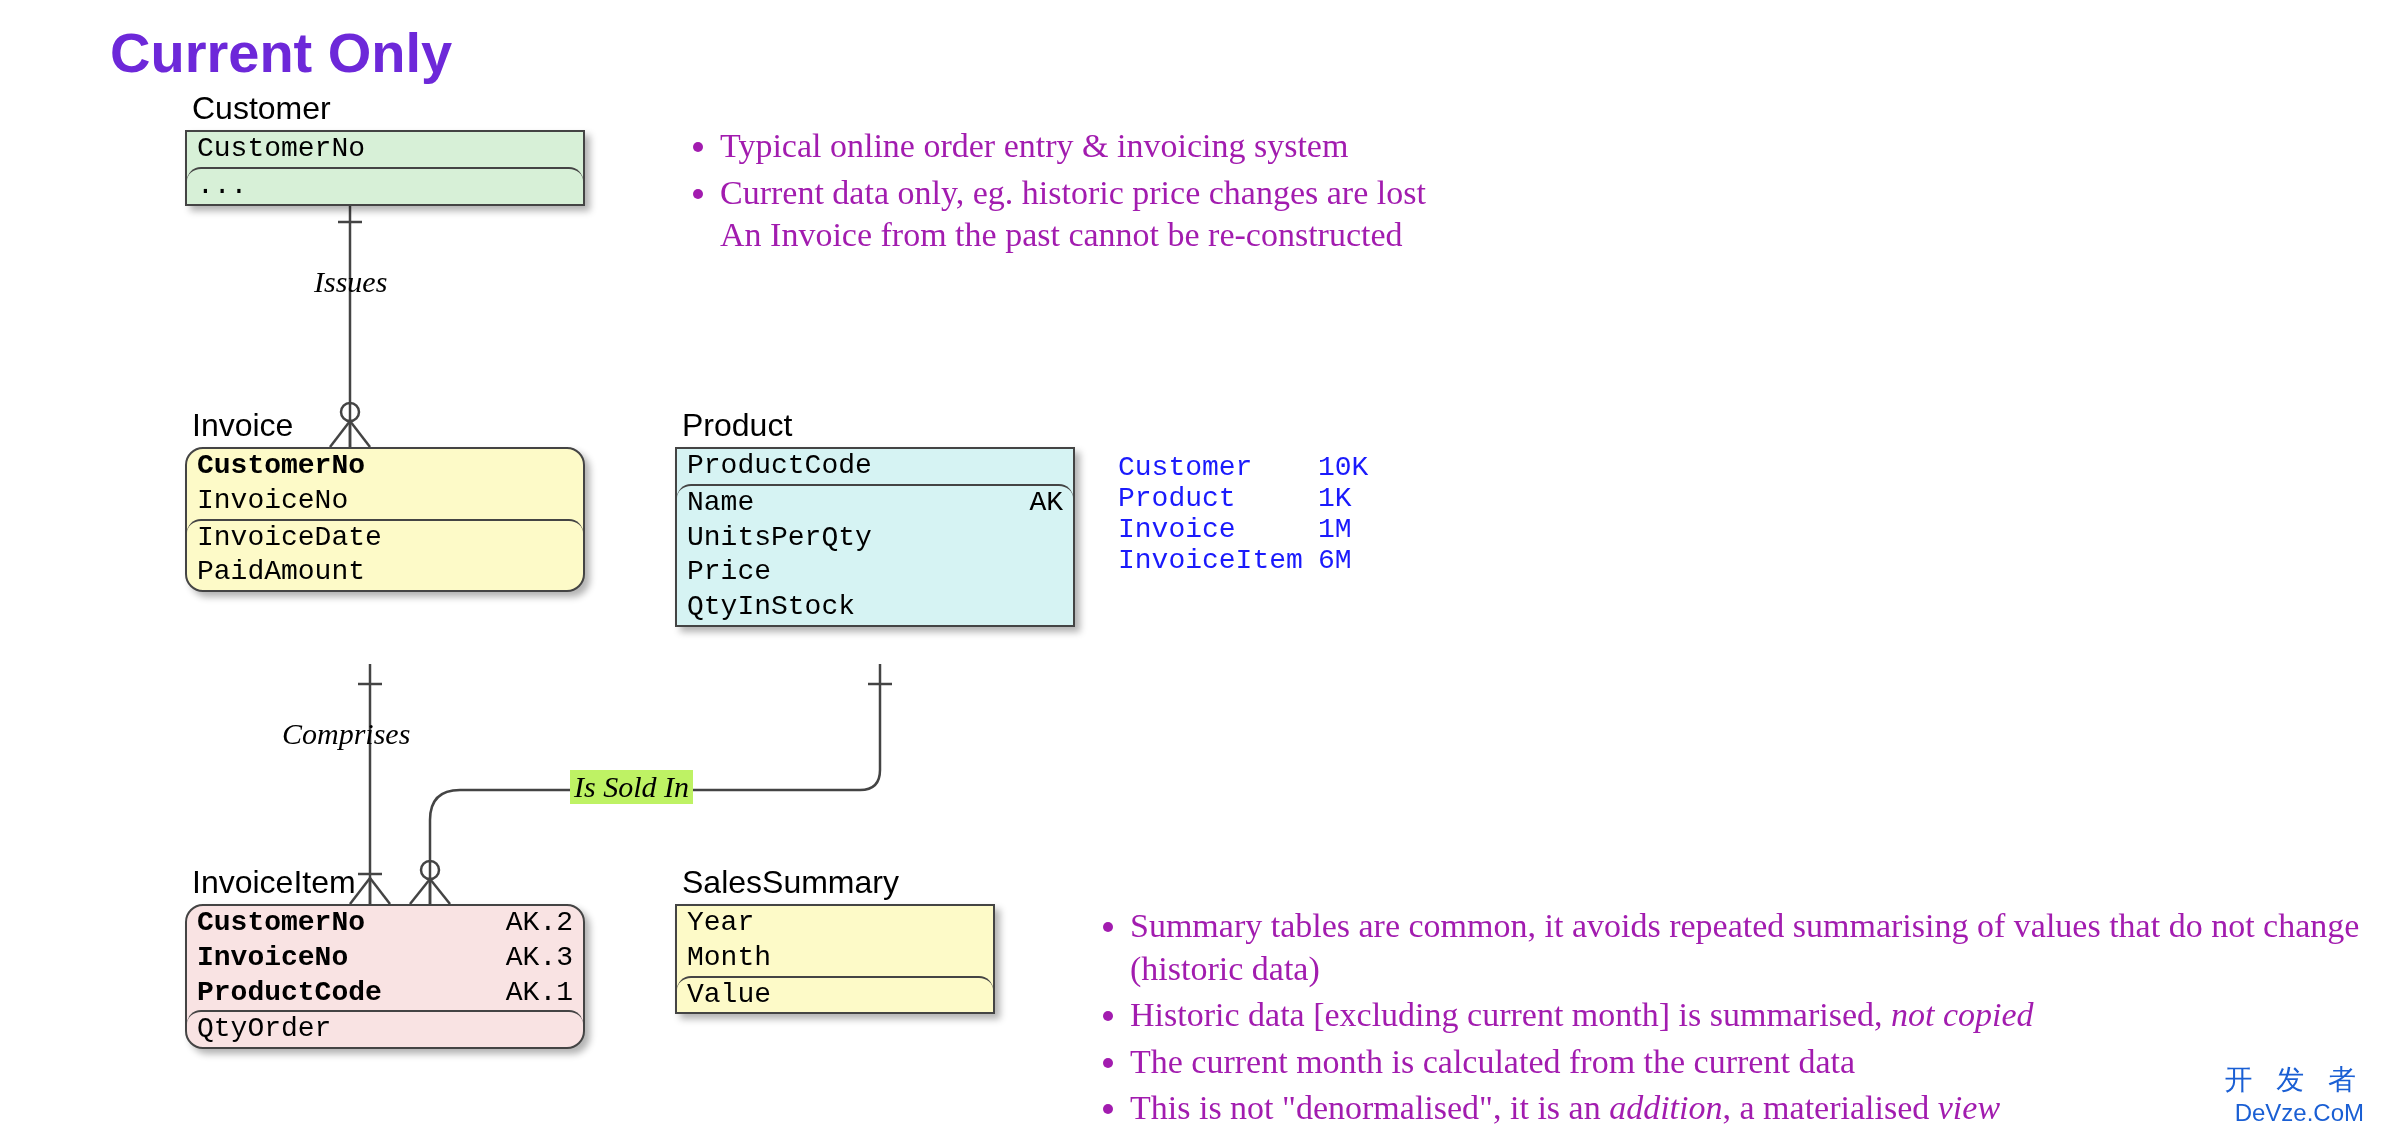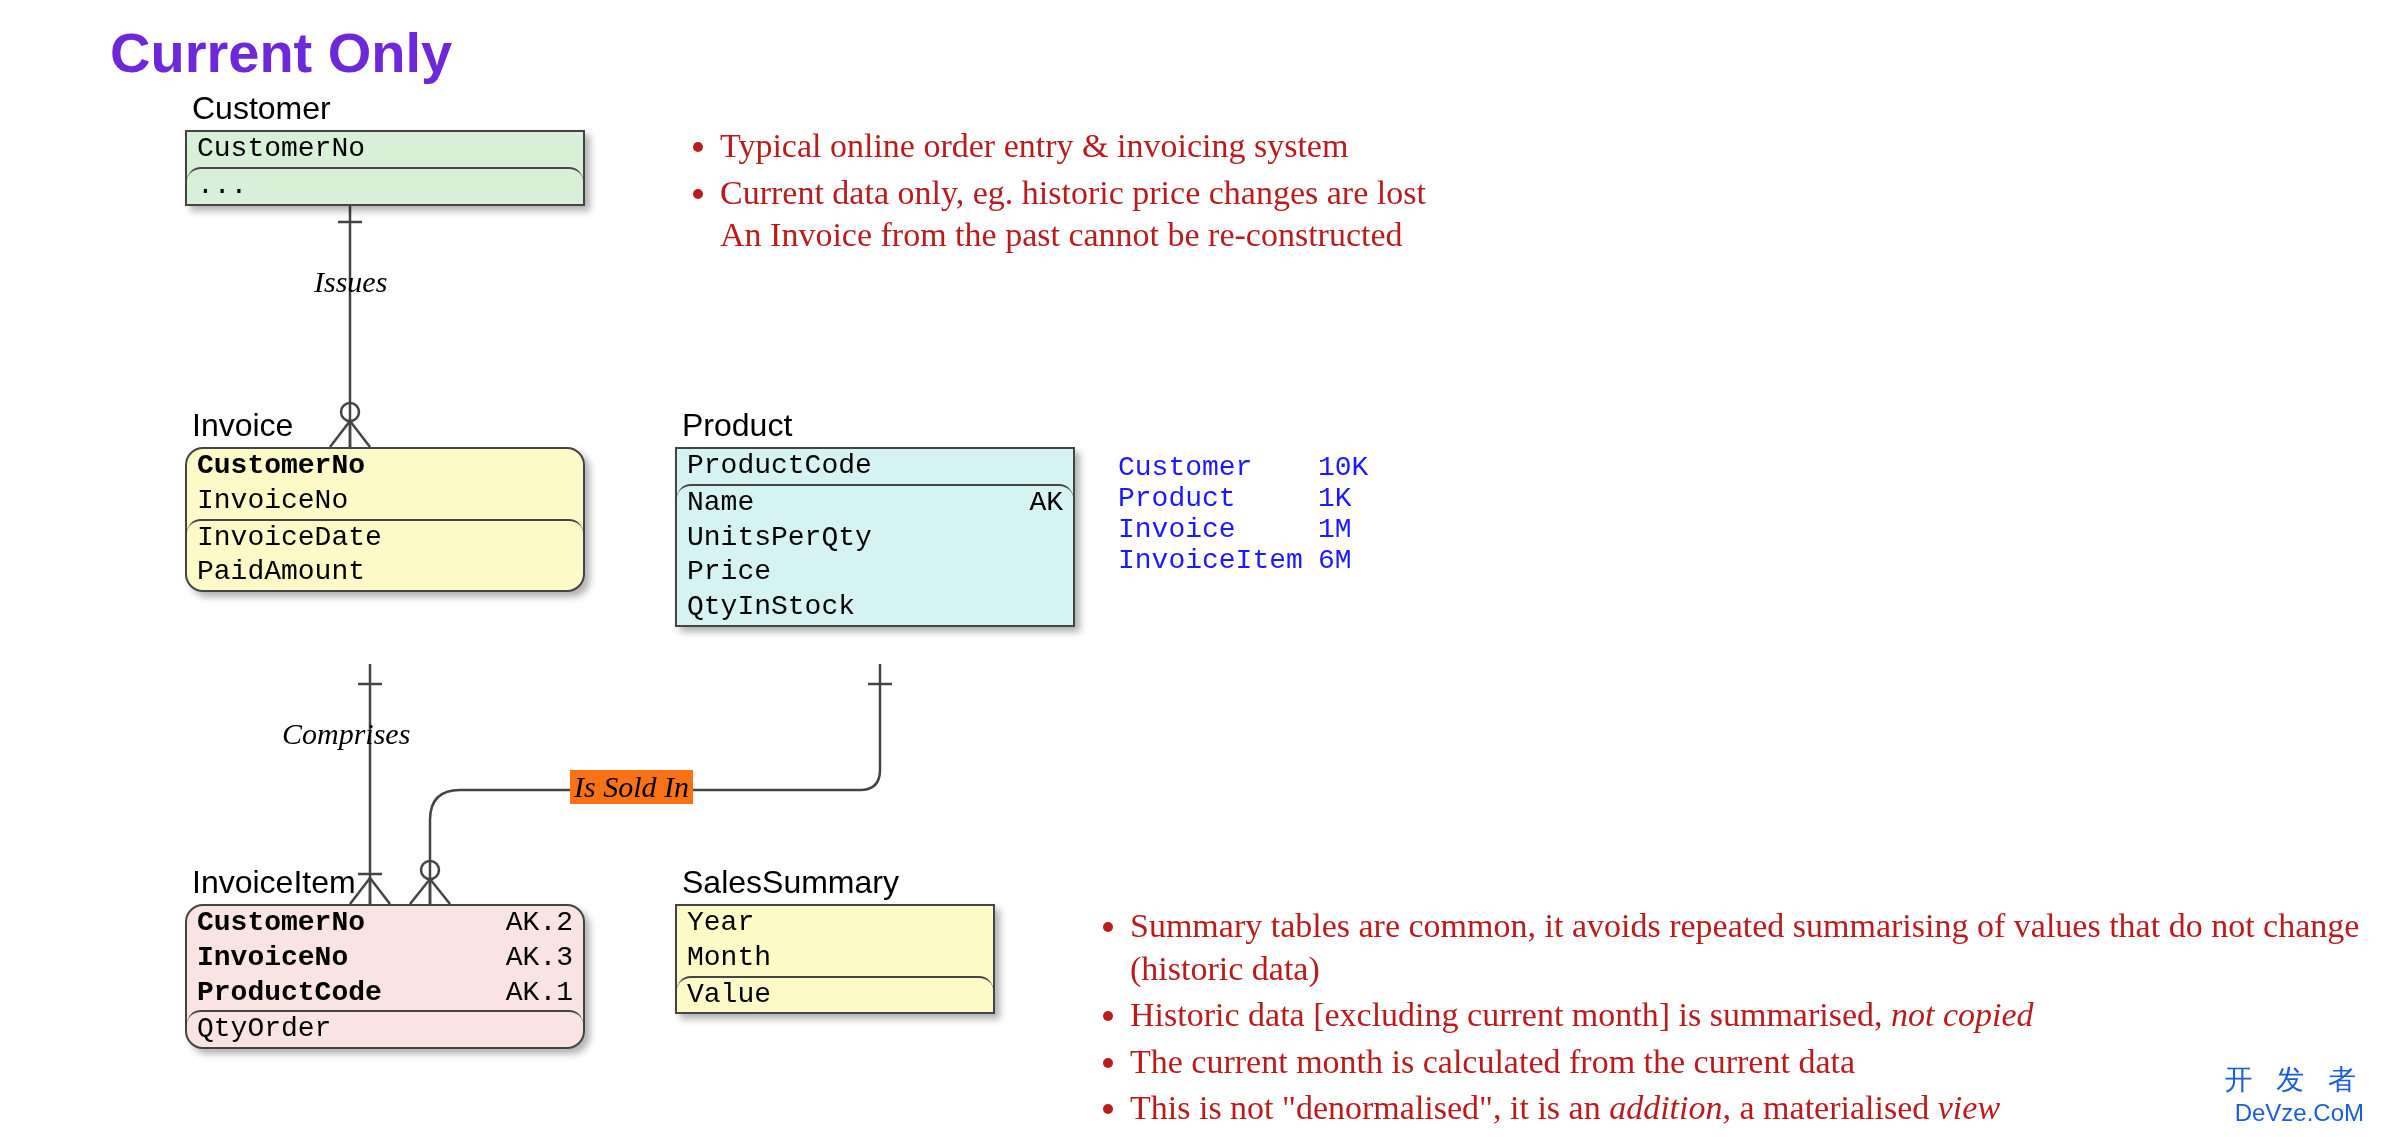--- a/index.html
+++ b/index.html
@@ -39,21 +39,21 @@
   .entity-box .row.bold { font-weight: bold; }
   .entity-box .sep { border-top: 2px solid #444; }
   .entity-box.green { background: #d7f0d7; }
   .entity-box.yellow { background: #fdfac8; }
   .entity-box.cyan { background: #d6f3f3; }
   .entity-box.pink { background: #f9e3e3; }
   .ak-label { float: right; }
   .bullets {
     font-family: Georgia, "Times New Roman", serif;
     font-size: 34px;
-    color: #b91c1c;
+    color: #a21caf;
     line-height: 1.25;
   }
   .bullets ul { margin: 0; padding-left: 30px; }
   .bullets li { margin-bottom: 4px; }
   .stats {
     font-family: "Courier New", monospace;
     font-size: 28px;
     color: #1a1afc;
   }
   .stats .r { display: flex; }
@@ -119,21 +119,21 @@
 
 <div class="abs entity-label" style="left:192px; top:407px;">Invoice</div>
 <div class="abs entity-box yellow rounded" style="left:185px; top:447px; width:400px;">
   <div class="row bold">CustomerNo</div>
   <div class="row">InvoiceNo</div>
   <div class="row sep">InvoiceDate</div>
   <div class="row">PaidAmount</div>
 </div>
 
 <div class="abs rel-label" style="left:282px; top:717px;">Comprises</div>
-<div class="abs rel-label" style="left:570px; top:770px; background:#f97316; padding:0 4px;">Is Sold In</div>
+<div class="abs rel-label" style="left:570px; top:770px; background:#bef264; padding:0 4px;">Is Sold In</div>
 
 <div class="abs entity-label" style="left:682px; top:407px;">Product</div>
 <div class="abs entity-box cyan" style="left:675px; top:447px; width:400px;">
   <div class="row">ProductCode</div>
   <div class="row sep">
     <span>Name</span>
     <span class="ak-label">AK</span>
   </div>
   <div class="row">UnitsPerQty</div>
   <div class="row">Price</div>

